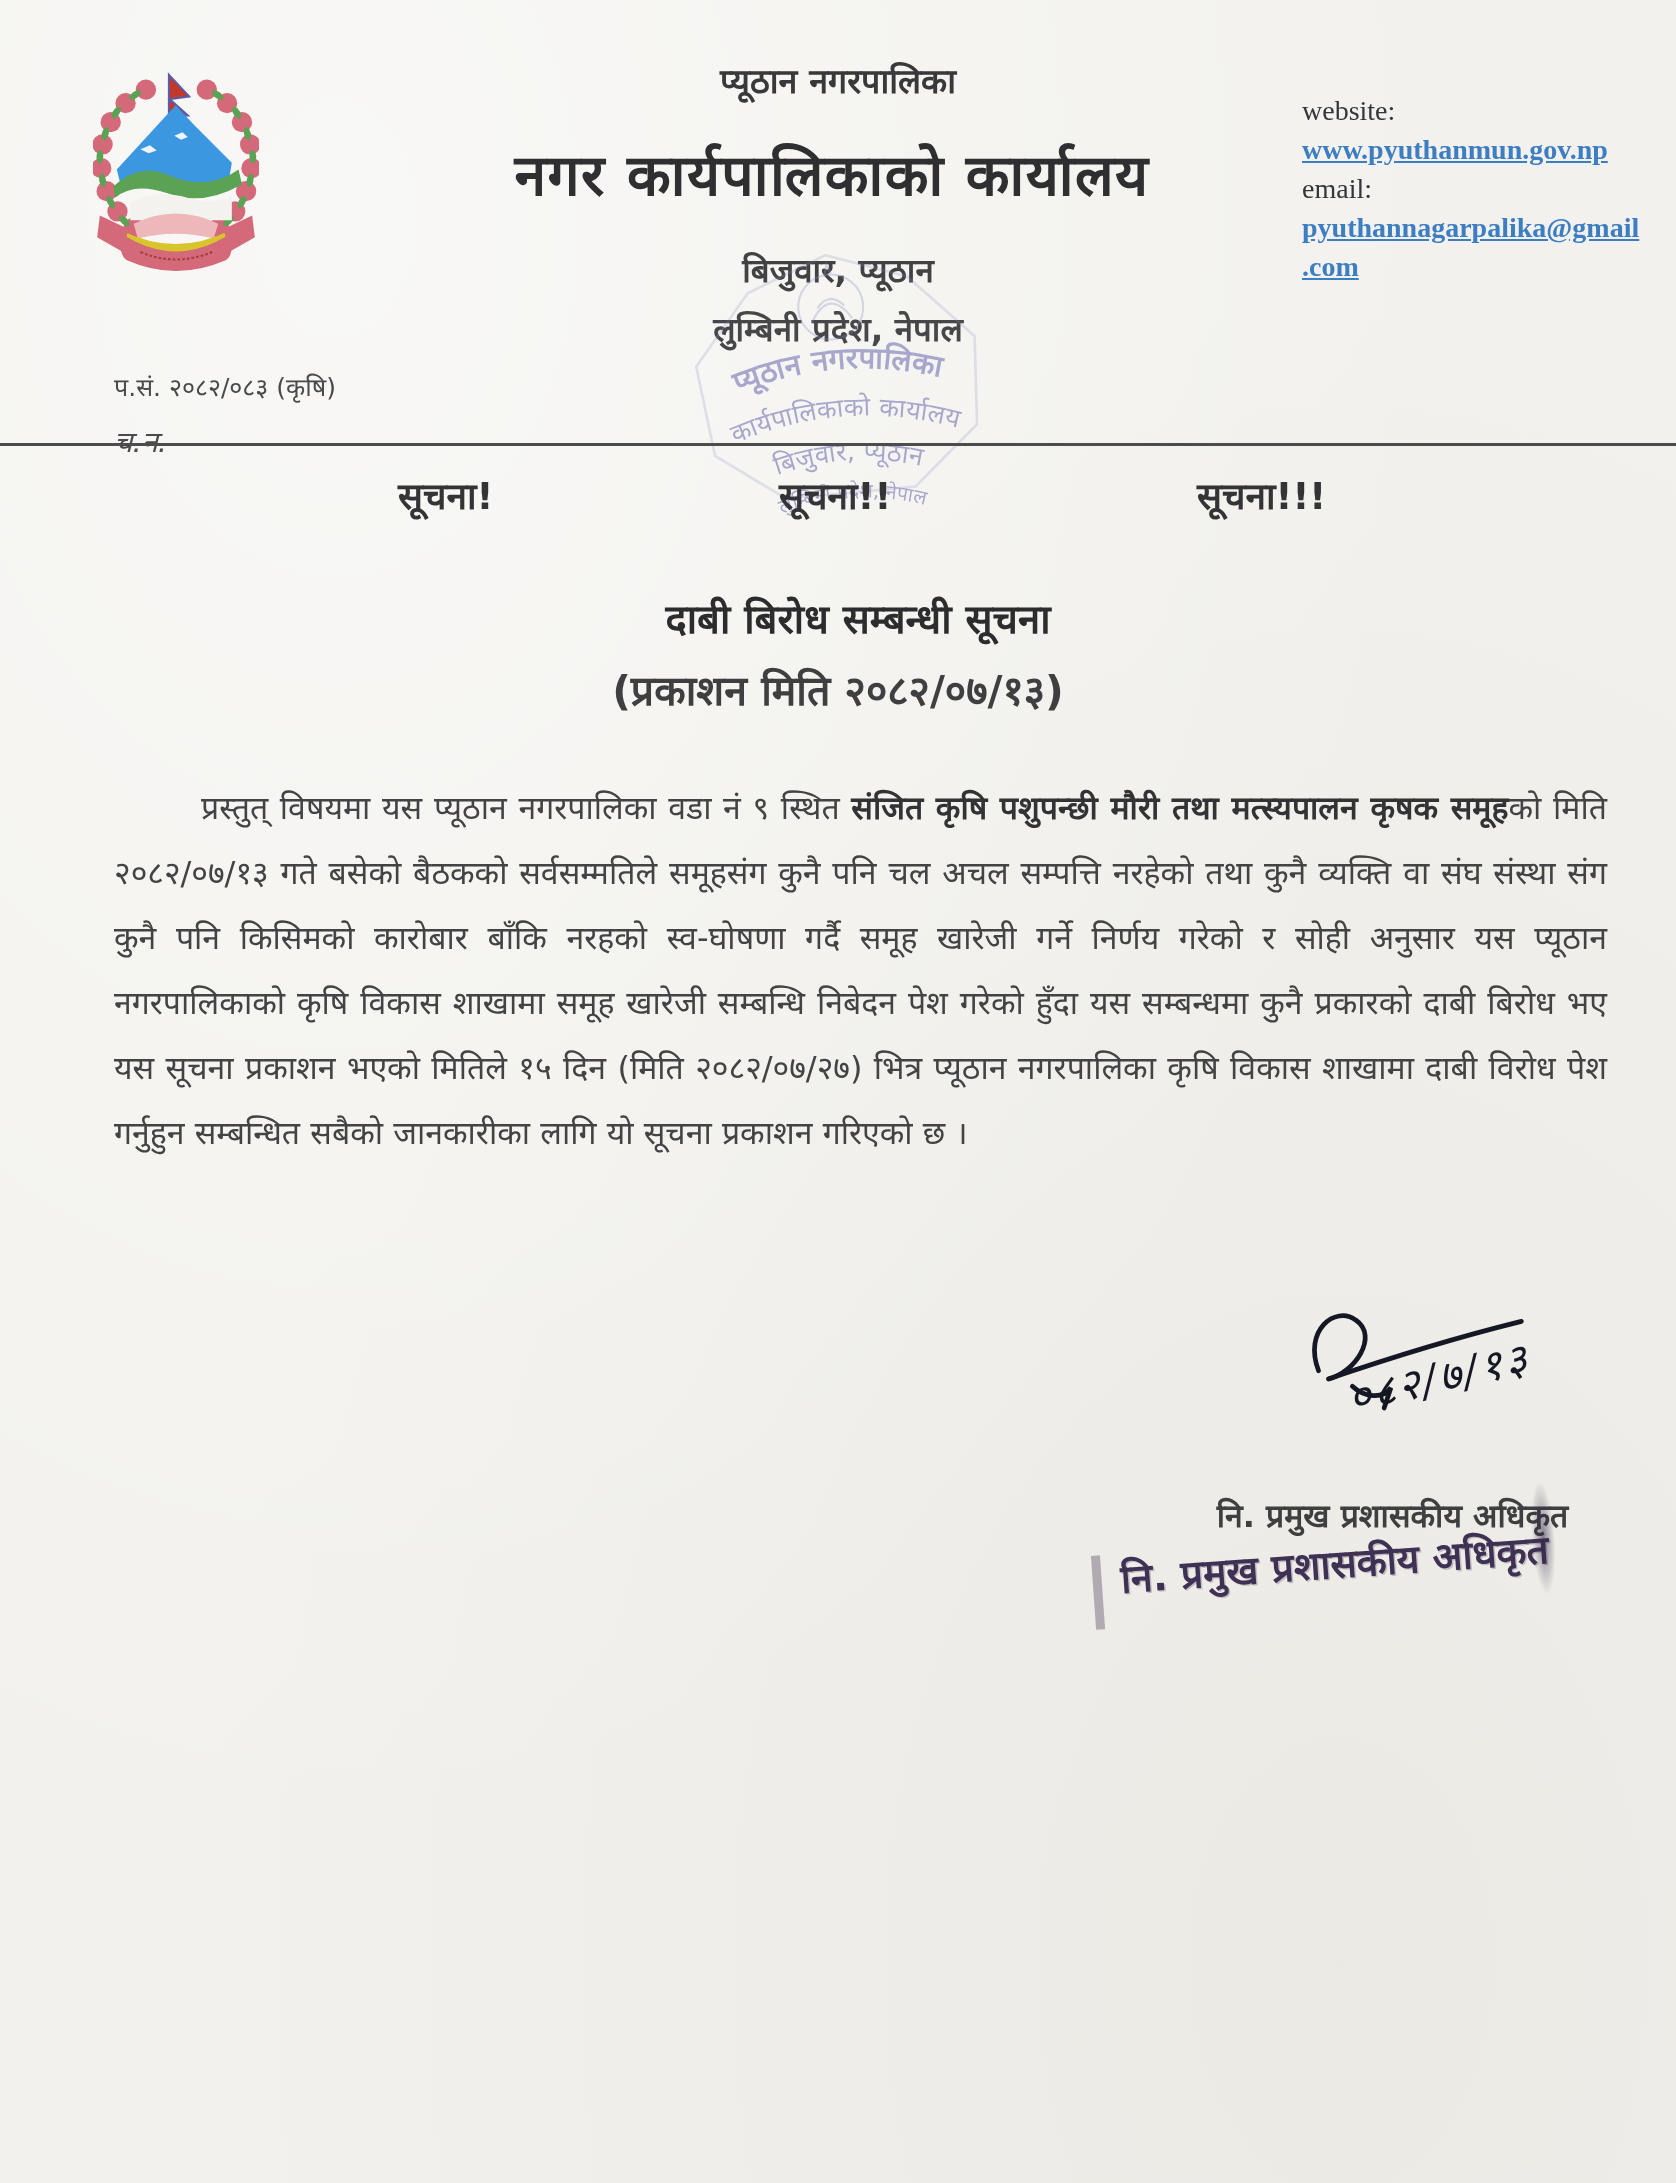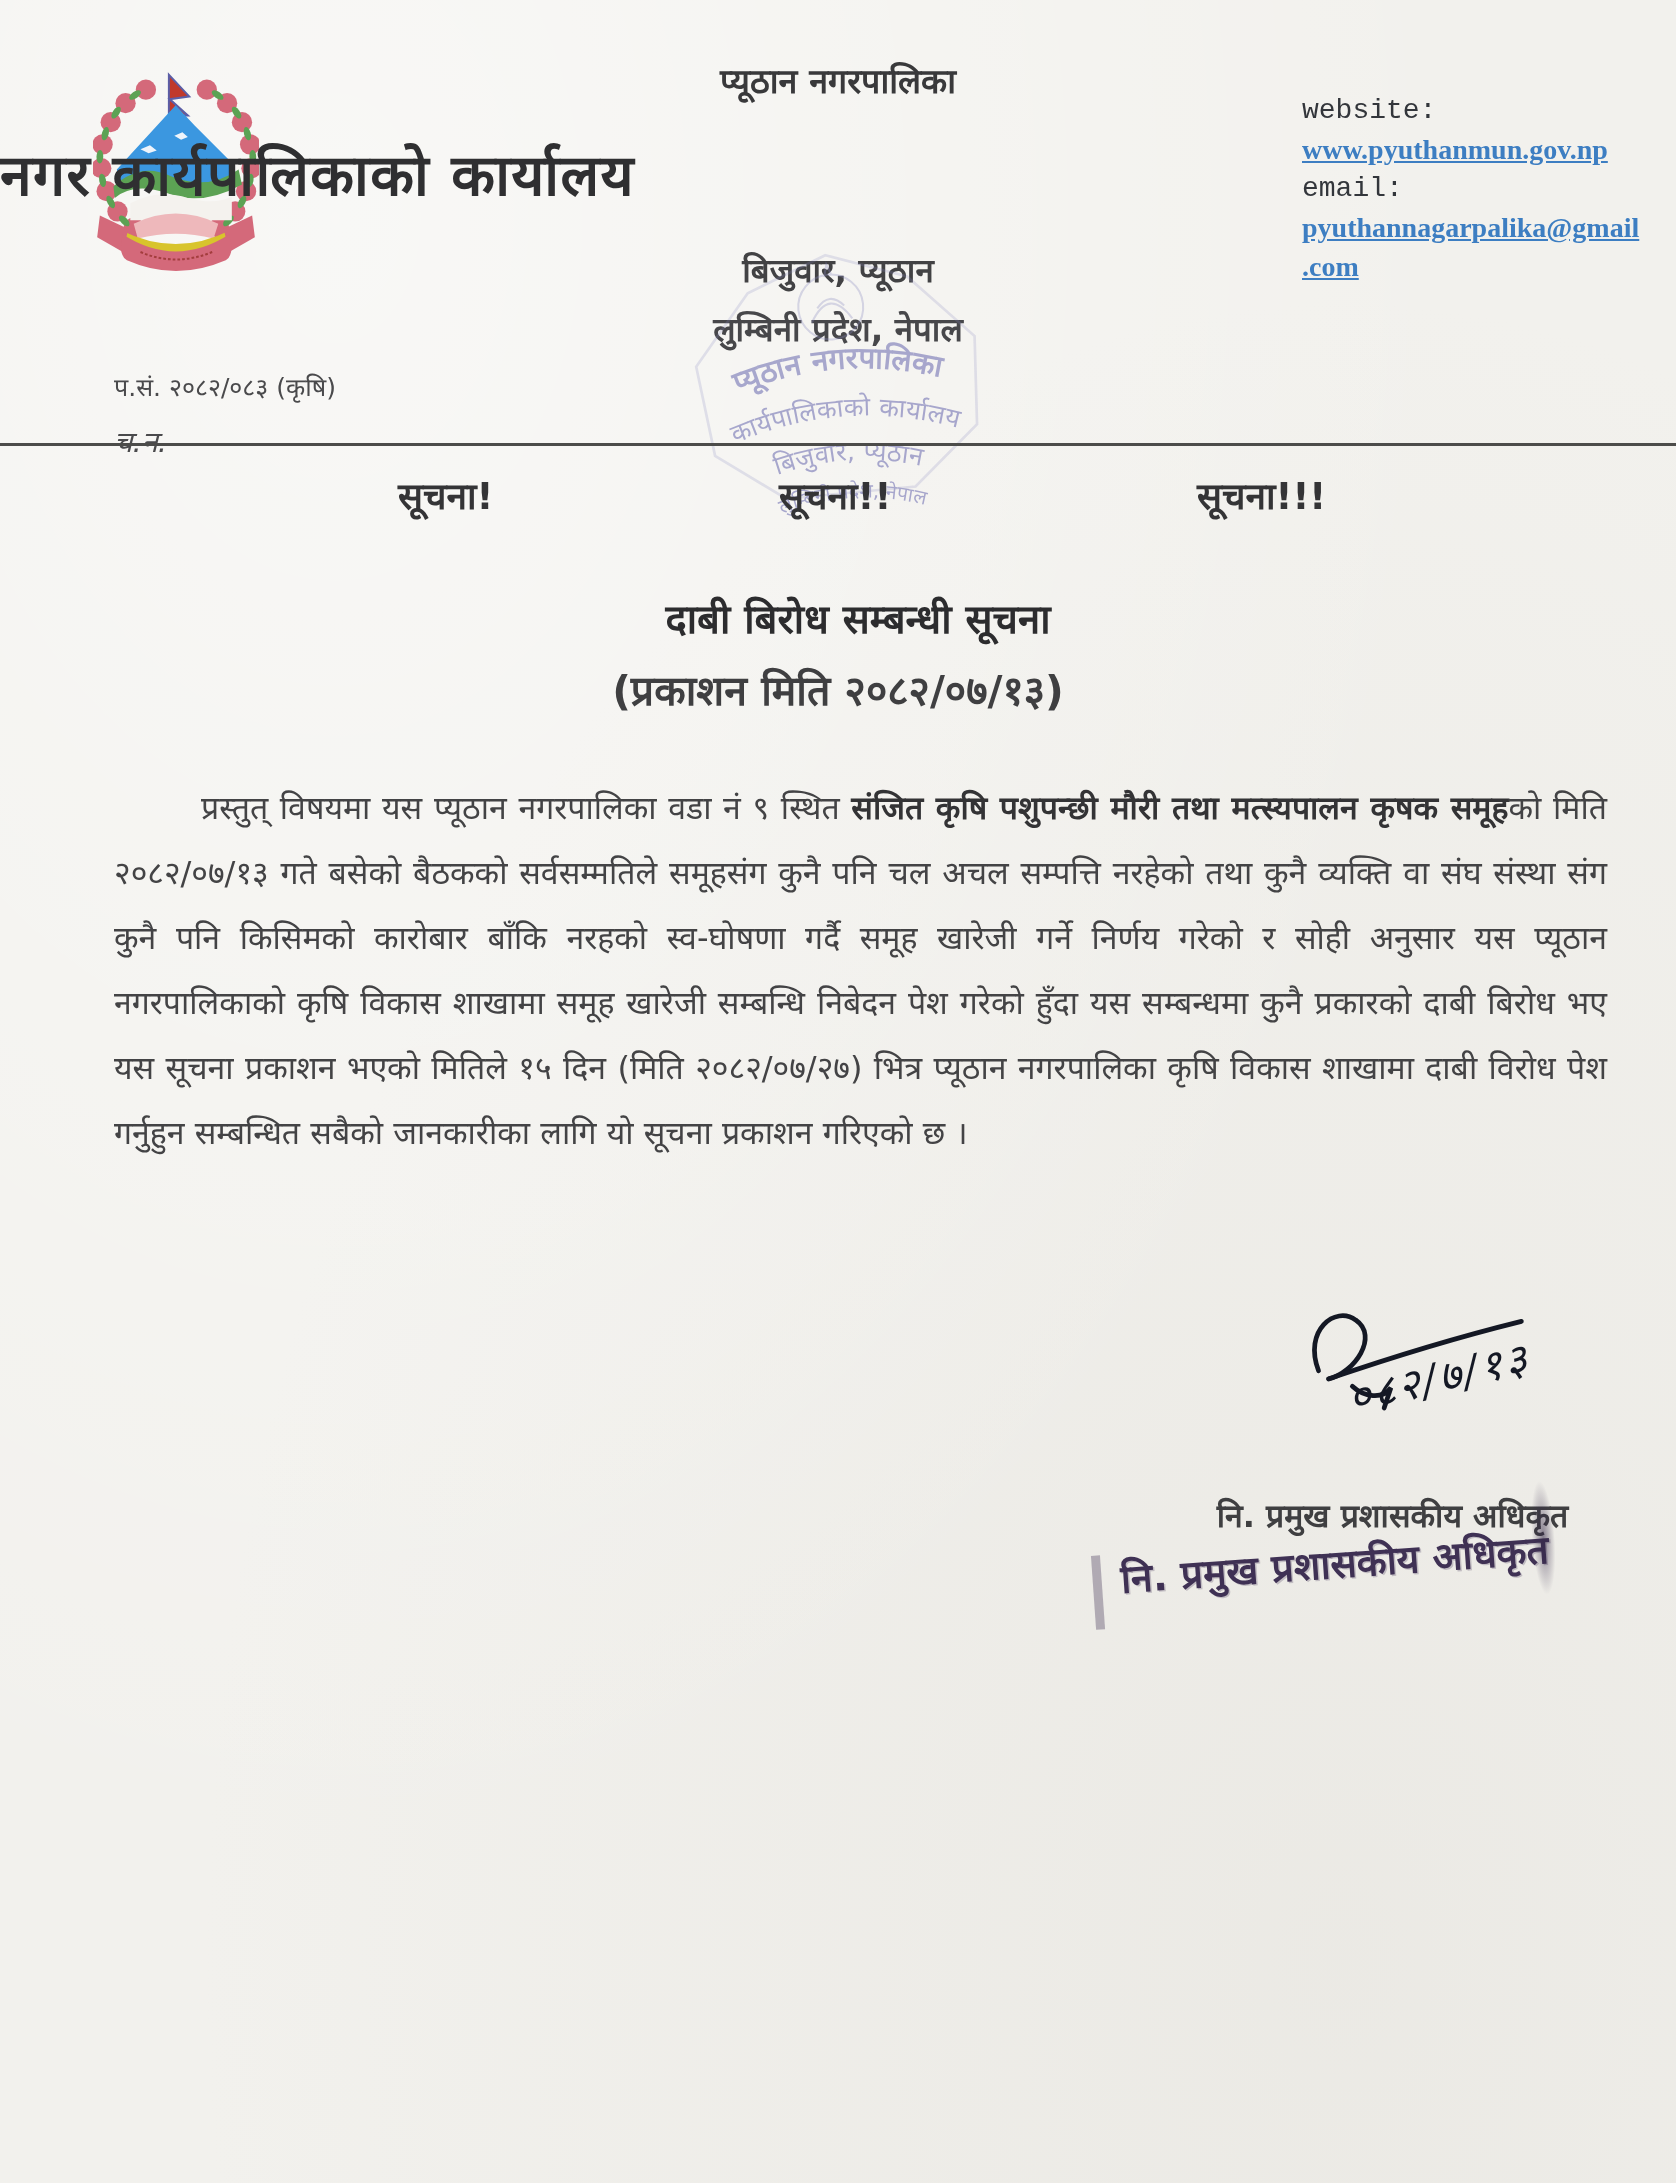--- a/index.html
+++ b/index.html
@@ -12,26 +12,26 @@
     overflow:hidden;
   }
   .page{position:absolute;inset:0;
     background:
       radial-gradient(ellipse at 20% 10%, rgba(255,255,255,.5), transparent 60%),
       radial-gradient(ellipse at 80% 90%, rgba(228,226,220,.5), transparent 60%),
       #f2f1ed;}
   .abs{position:absolute;}
   
   .hdr-municipality{top:57px;left:0;right:0;text-align:center;font-size:34px;font-weight:600;color:#39393b;}
-  .hdr-office{top:134px;left:0;right:12px;font-size:57px;font-weight:800;color:#2f2f31;letter-spacing:1.4px;}
+  .hdr-office{top:134px;left:0;right:12px;text-align:center;font-size:57px;font-weight:800;color:#2f2f31;letter-spacing:1.4px;}
   .hdr-address{top:247px;left:0;right:0;text-align:center;font-size:33px;font-weight:600;color:#424244;}
   .hdr-province{top:306px;left:0;right:0;text-align:center;font-size:33px;font-weight:600;color:#47474a;}
   
   .contact{top:91px;left:1302px;width:345px;font-family:"Liberation Serif","DejaVu Serif",serif;font-size:28px;line-height:39px;}
-  .c-label{color:#33363b;font-family:Liberation Mono, monospace;}
+  .c-label{color:#33363b;}
   .c-link{color:#3d7ec2;text-decoration:underline;text-decoration-color:#3d7ec2;word-break:break-all;font-weight:bold;}
   
   .refno{top:369px;left:114px;font-size:25px;color:#4a4a4c;}
   .chno{top:421px;left:114px;font-size:29px;color:#4a4a4c;font-style:italic;}
   .rule{top:443px;left:0;width:1676px;height:3.4px;background:#4c4c4a;}
   
   .notice{top:469px;font-size:37px;font-weight:800;color:#343436;}
   .n1{left:398px;} .n2{left:779px;} .n3{left:1197px;}
   
   .title{top:590px;left:0;right:0;text-align:center;font-size:40px;font-weight:800;color:#2c2c2e;padding-left:40px;}

